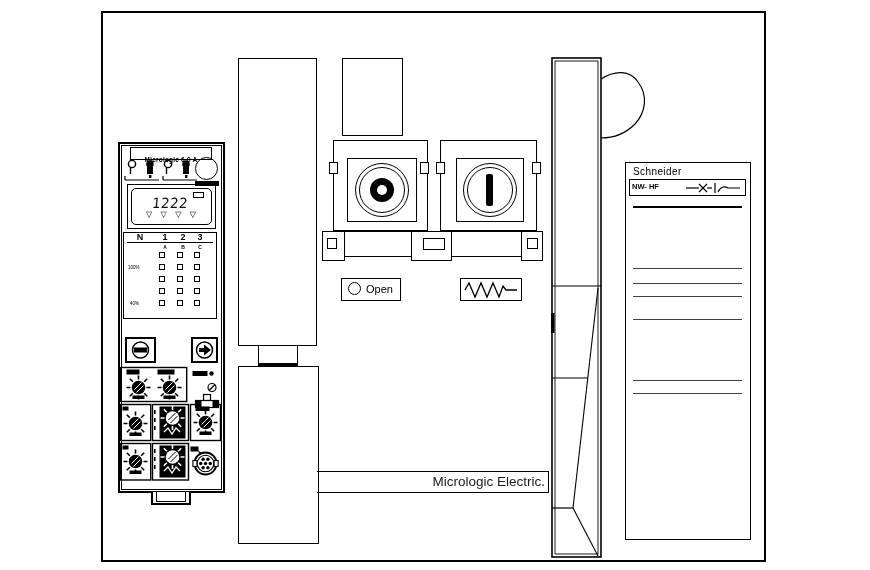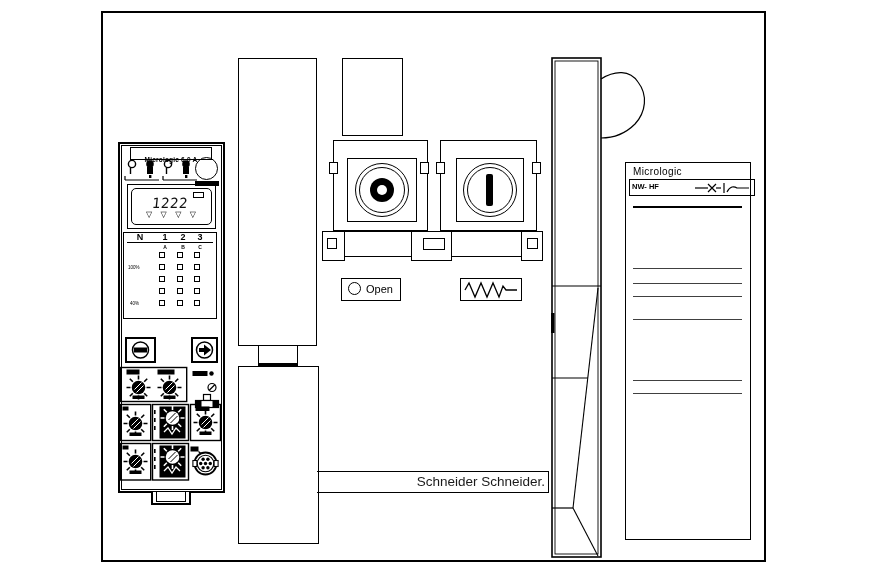--- a/index.html
+++ b/index.html
@@ -106,26 +106,26 @@
     <line x1="4" y1="231" x2="53" y2="231" stroke="#000" stroke-width="1.2"></line>
     <line x1="4" y1="323" x2="40" y2="323" stroke="#000" stroke-width="1.2"></line>
     <line x1="50" y1="233" x2="25" y2="453" stroke="#000" stroke-width="1.1"></line>
     <line x1="4" y1="453" x2="25" y2="453" stroke="#000" stroke-width="1.2"></line>
     <line x1="25" y1="453" x2="50" y2="501" stroke="#000" stroke-width="1.1"></line>
     <rect x="3" y="258" width="3.5" height="20" fill="#000"></rect>
     <path d="M53,24 C67,15 82,15 90,27 C100,40 98,57 87,69 C77,79 64,83 53,83" fill="none" stroke="#000" stroke-width="1.2"></path>
   </svg>
 
   <div class="abs" style="left:317px;top:471px;width:232px;height:22px;border-top:1.5px solid #000;border-bottom:1.5px solid #000;border-right:1.5px solid #000;box-sizing:border-box;">
-    <div class="abs txt" style="right:3px;top:0;font-size:13.5px;line-height:19px;color:#1a1a1a;">Schneider Schneider.</div>
+    <div class="abs txt" style="right:3px;top:0;font-size:13.5px;line-height:19px;color:#1a1a1a;">Micrologic Electric.</div>
   </div>
 
   <div class="abs ln" style="left:625px;top:162px;width:126px;height:378px;">
-    <div class="abs txt" style="left:7px;top:3px;font-size:10px;letter-spacing:.4px;">Micrologic</div>
-    <div class="abs" style="left:3px;top:16px;width:126px;height:17px;border:1.3px solid #000;box-sizing:border-box;">
+    <div class="abs txt" style="left:7px;top:3px;font-size:10px;letter-spacing:.4px;">Schneider</div>
+    <div class="abs" style="left:3px;top:16px;width:117px;height:17px;border:1.3px solid #000;box-sizing:border-box;">
       <div class="abs txt" style="left:2px;top:0;font-size:7.5px;font-weight:bold;line-height:14px;">NW- HF</div>
       <svg class="abs" style="right:2px;top:1px;" width="58" height="13" viewBox="0 0 58 13">
         <g fill="none" stroke="#000" stroke-width="1.2">
           <path d="M1,7 H14"></path>
           <path d="M14,3 L22,11 M14,11 L22,3"></path>
           <path d="M22,7 H27"></path>
           <path d="M30,2 V12"></path>
           <path d="M33,11 C36,5 40,5 43,7 L45,7 H55"></path>
         </g>
       </svg>

